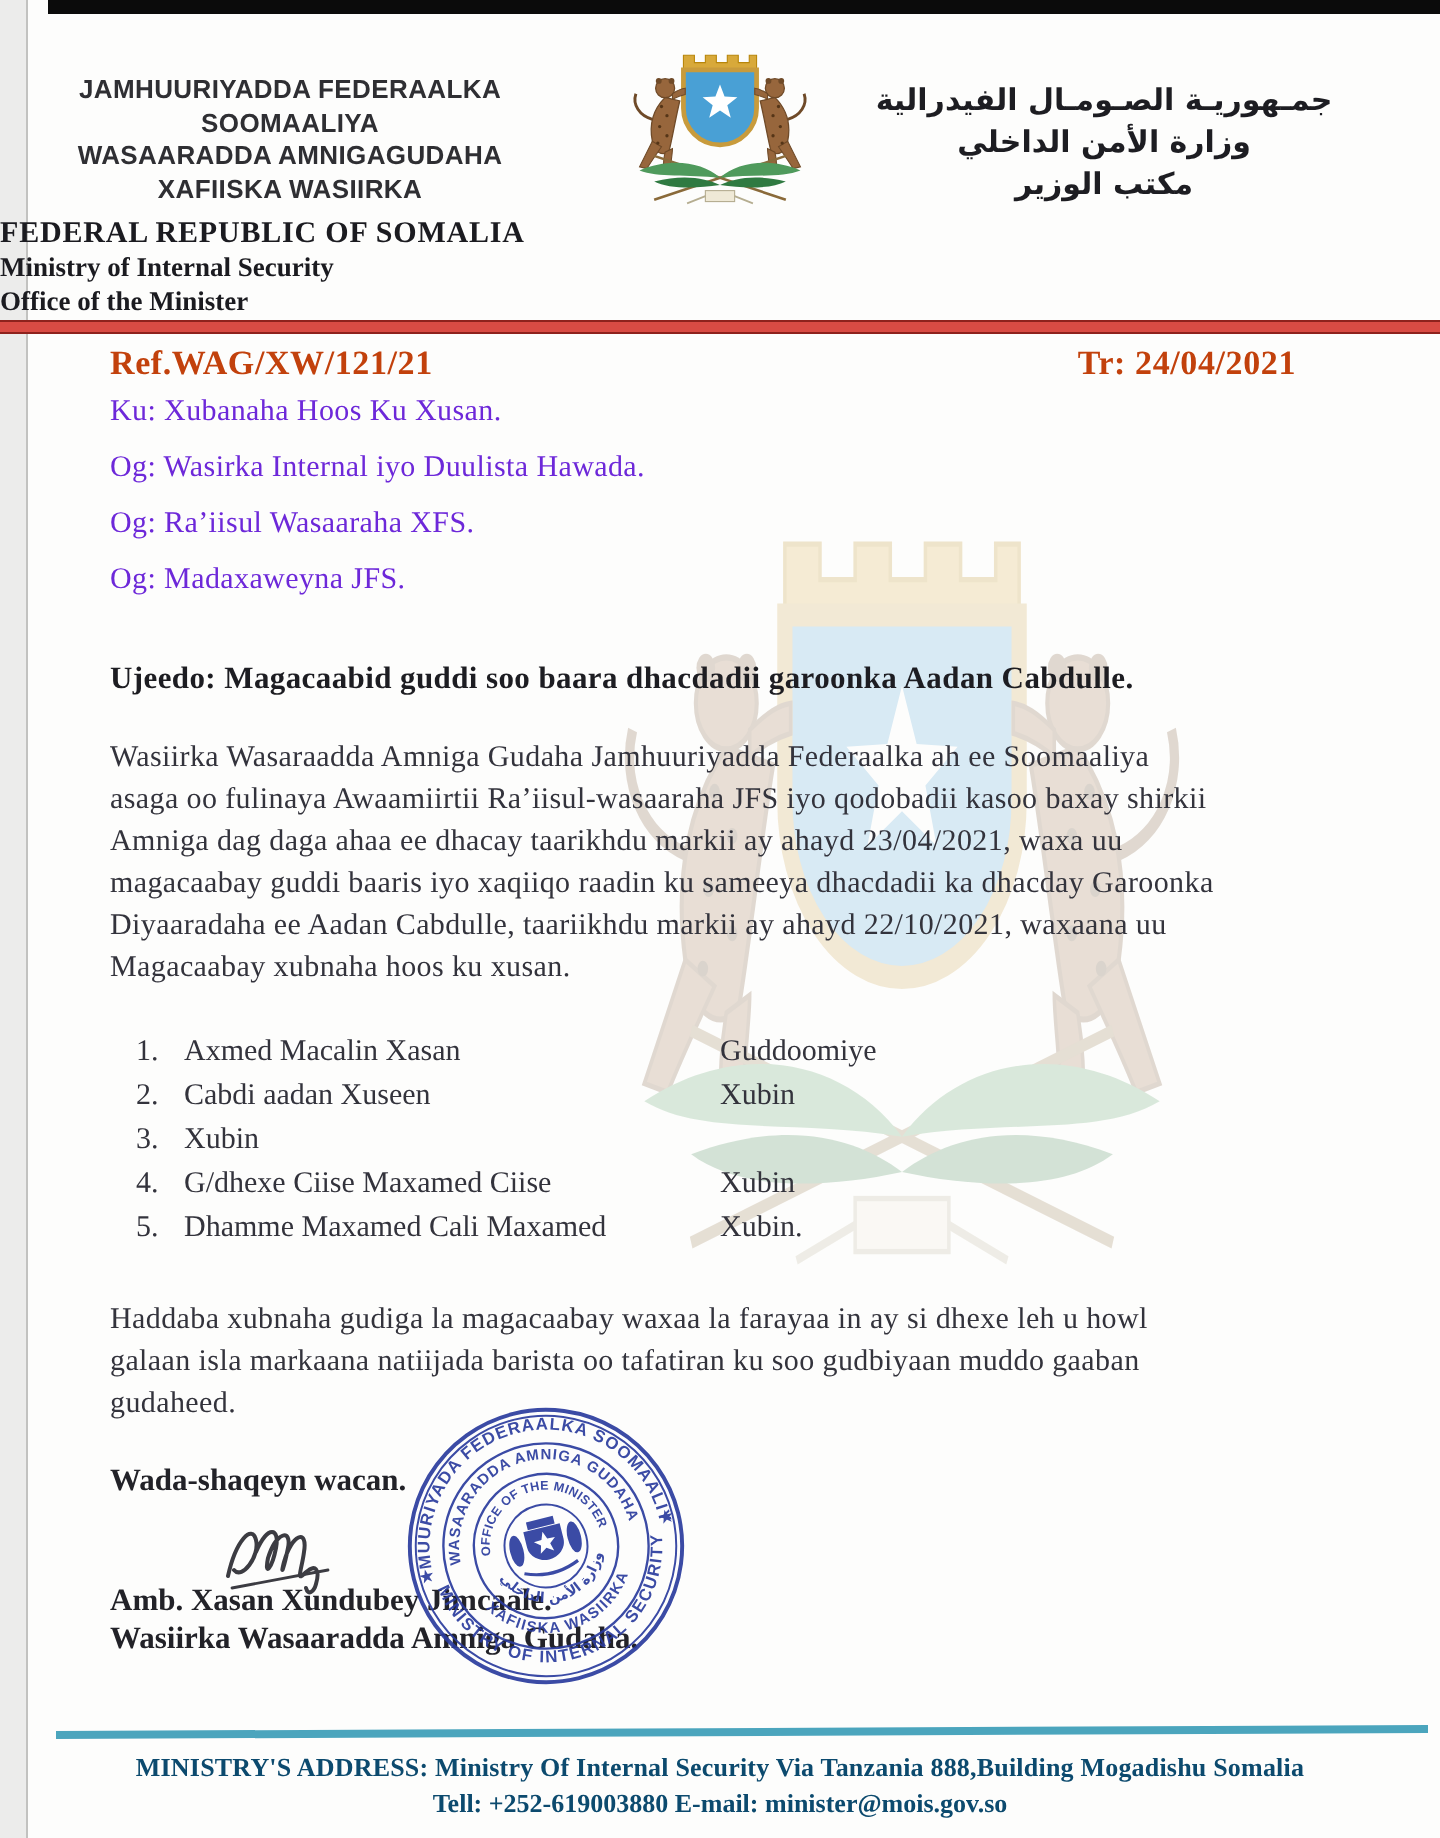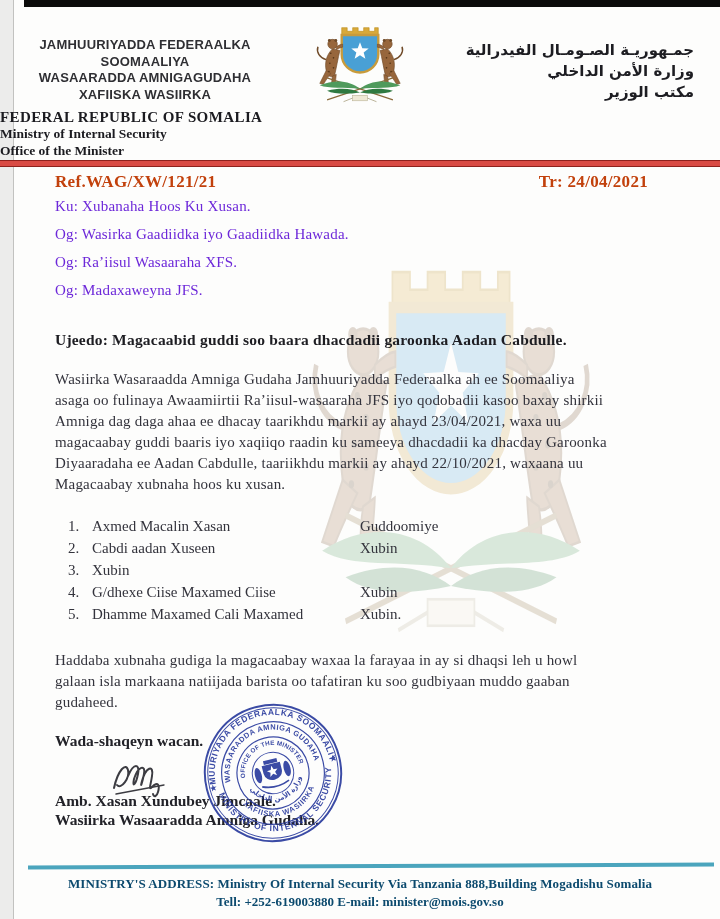--- a/index.html
+++ b/index.html
@@ -11,21 +11,21 @@
   .photo-top{position:absolute;left:24px;top:0;right:0;height:7px;background:#0b0b0b;}
   .photo-top-left{position:absolute;left:0;top:0;width:12px;height:6px;background:#111;}
   .photo-left{position:absolute;left:0;top:0;width:13px;height:100%;background:#ececeb;border-right:1px solid #c2c2c0;}
   
   .somali-block{
     position:absolute;left:26px;top:37px;width:238px;text-align:center;
     font-family:"Liberation Sans", sans-serif;font-weight:bold;font-size:13px;line-height:16.5px;
     color:#2f2f33;letter-spacing:.2px;
   }
   .arabic-block{
-    position:absolute;right:26px;top:40px;width:260px;text-align:right;direction:rtl;
+    position:absolute;right:38px;top:40px;width:260px;text-align:center;direction:rtl;
     font-family:"DejaVu Sans", sans-serif;font-weight:bold;font-size:15px;line-height:21px;color:#1d1d22;
   }
   .emblem{position:absolute;left:296px;top:23px;}
   .center-head{position:absolute;left:0;right:0;top:108px;text-align:left;
     font-weight:bold;color:#1b1b20;}
   .center-head .l1{font-size:15px;letter-spacing:.4px;line-height:18px;}
   .center-head .l2,.center-head .l3{font-size:13.5px;line-height:16.5px;}
   .rule-red{position:absolute;left:0;right:0;top:160px;height:5px;background:#d94b44;
     border-top:1.5px solid #8e221d;border-bottom:1.5px solid #8e221d;}
   .ref-row{position:absolute;left:55px;right:72px;top:172px;display:flex;justify-content:space-between;
@@ -138,21 +138,21 @@
 
     <div class="rule-red"></div>
 
     <div class="ref-row">
       <span>Ref.WAG/XW/121/21</span>
       <span>Tr: 24/04/2021</span>
     </div>
 
     <div class="recipients">
       <div>Ku: Xubanaha Hoos Ku Xusan.</div>
-      <div>Og: Wasirka Gaadiidka iyo Gaadiidka Hawada.</div>
+      <div>Og: Wasirka Internal iyo Duulista Hawada.</div>
       <div>Og: Ra’iisul Wasaaraha XFS.</div>
       <div>Og: Madaxaweyna JFS.</div>
     </div>
 
     <div class="subject">Ujeedo: Magacaabid guddi soo baara dhacdadii garoonka Aadan Cabdulle.</div>
 
     <div class="para para1">
       <div>Wasiirka Wasaraadda Amniga Gudaha Jamhuuriyadda Federaalka ah ee Soomaaliya</div>
       <div>asaga oo fulinaya Awaamiirtii Ra’iisul-wasaaraha JFS iyo qodobadii kasoo baxay shirkii</div>
       <div>Amniga dag daga ahaa ee dhacay taarikhdu markii ay ahayd 23/04/2021, waxa uu</div>
@@ -182,21 +182,21 @@
         <span class="role">Xubin</span>
       </div>
       <div class="row">
         <span class="no">5.</span>
         <span class="name">Dhamme Maxamed Cali Maxamed</span>
         <span class="role">Xubin.</span>
       </div>
     </div>
 
     <div class="para para2">
-      <div>Haddaba xubnaha gudiga la magacaabay waxaa la farayaa in ay si dhaqsi leh u howl</div>
+      <div>Haddaba xubnaha gudiga la magacaabay waxaa la farayaa in ay si dhexe leh u howl</div>
       <div>galaan isla markaana natiijada barista oo tafatiran ku soo gudbiyaan muddo gaaban</div>
       <div>gudaheed.</div>
     </div>
 
     <div class="closing">Wada-shaqeyn wacan.</div>
 
     <svg class="signature" width="90" height="50" viewBox="0 0 90 50">
       <path d="M8,34 C12,16 20,8 22,16 C24,24 15,36 11,31 M22,22 C28,8 34,10 32,20 C30,30 26,35 28,25 C32,12 40,10 38,20 C36,30 34,35 36,27 C40,13 48,10 46,22 C45,30 42,37 46,33 C52,27 54,31 52,38 C51,42 48,44 47,40" fill="none" stroke="#3c3c42" stroke-width="2" stroke-linecap="round"></path>
       <path d="M10,40 L58,31" fill="none" stroke="#3c3c42" stroke-width="1.4" stroke-linecap="round"></path>
     </svg>

